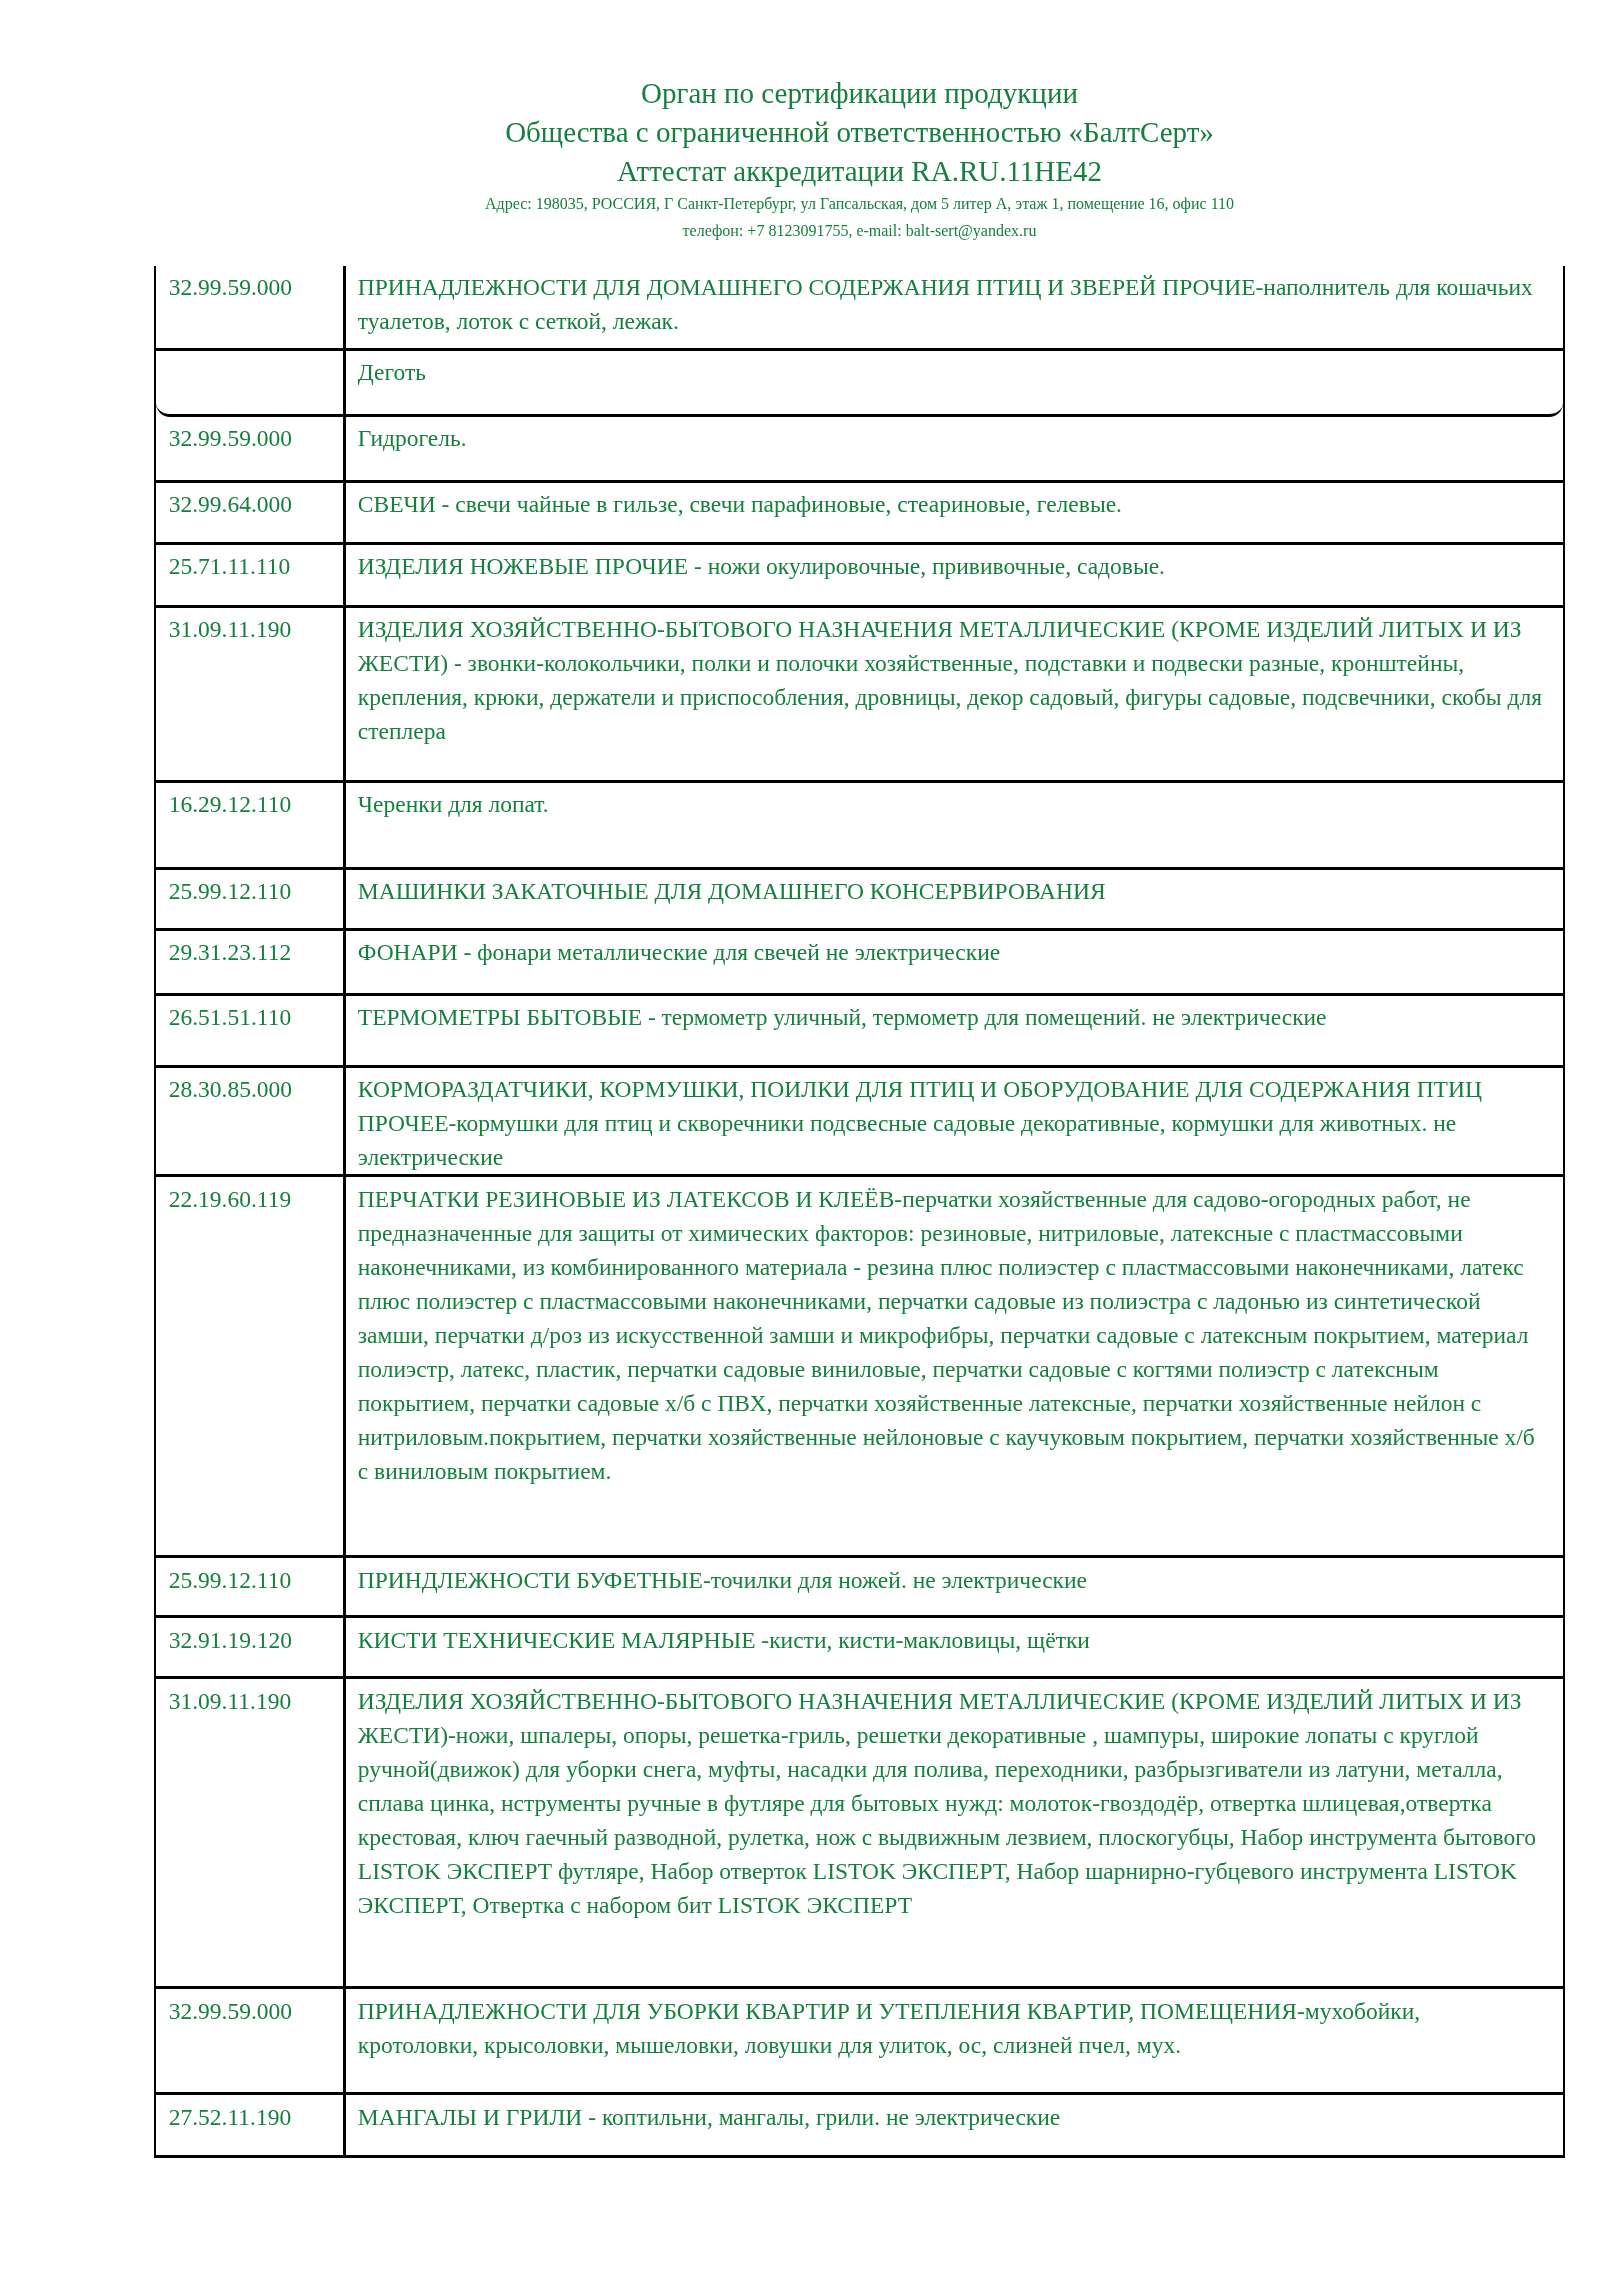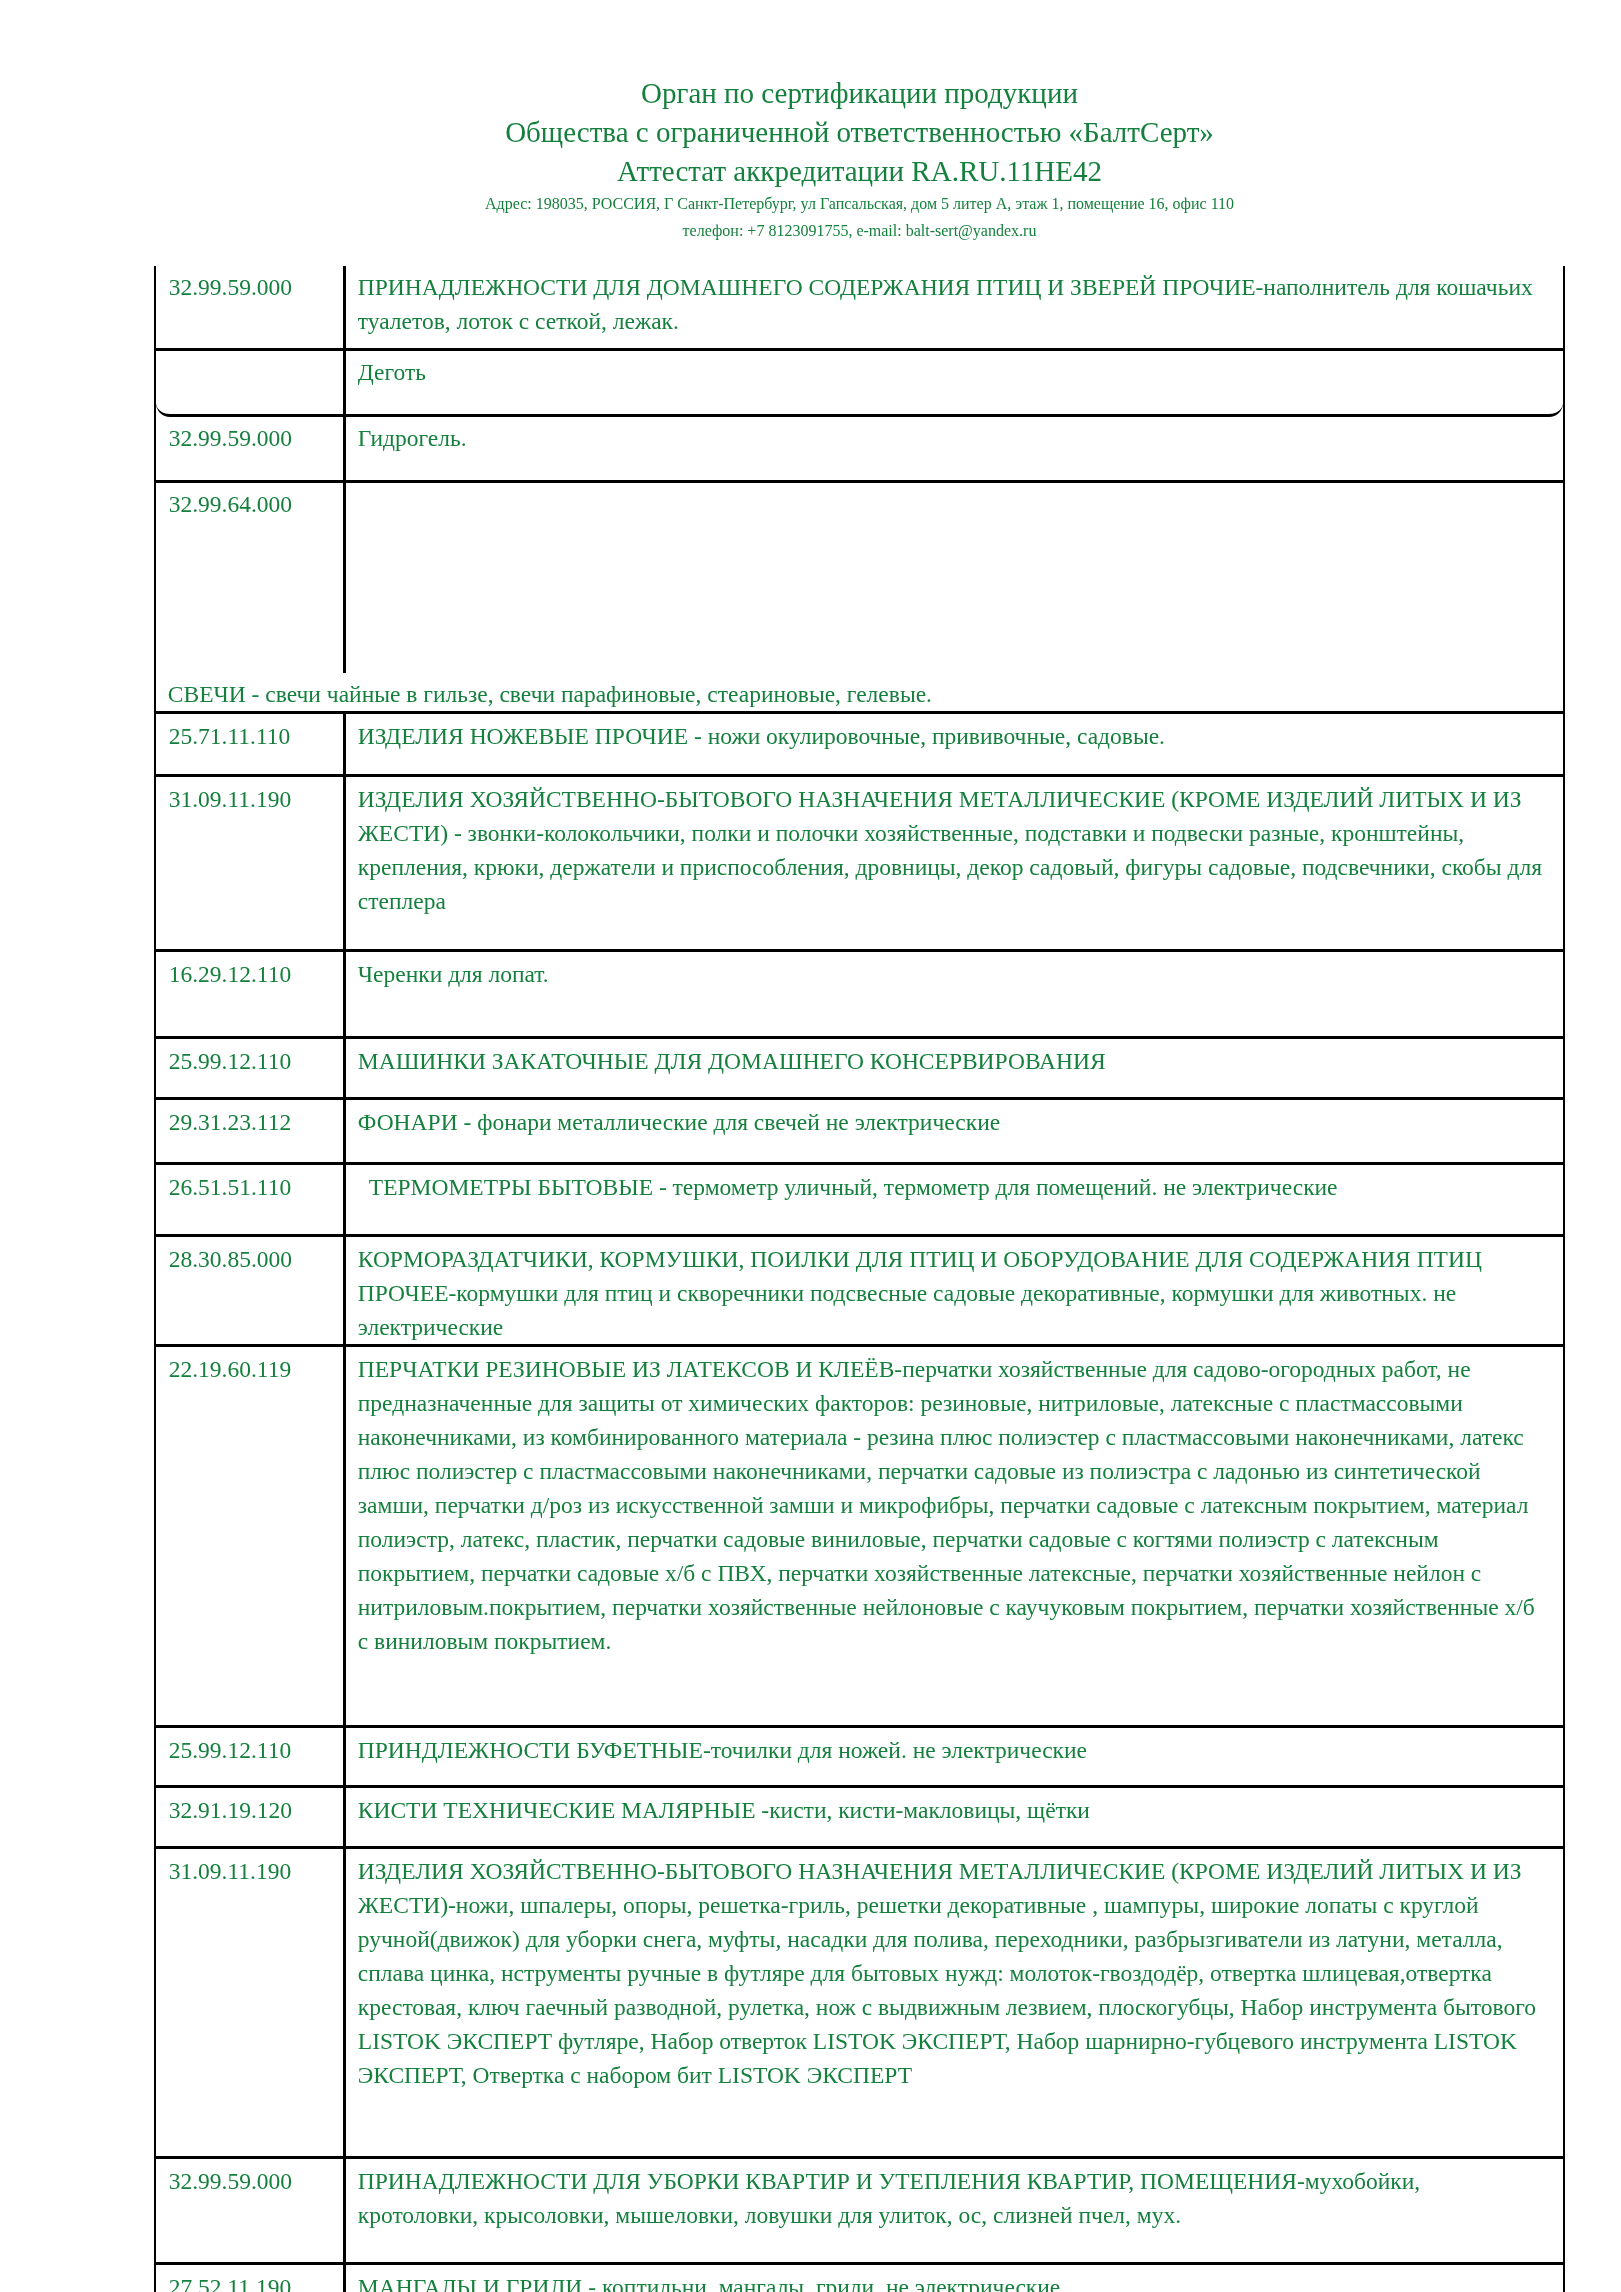--- a/index.html
+++ b/index.html
@@ -56,27 +56,27 @@
     padding: 4.9px 5.9px 0 12.7px;
   }
   .cell-desc {
     flex: 1 1 auto;
     padding: 4.9px 17.6px 0 11.8px;
   }
   
   .row:nth-child(1)  { min-height: 82px; }
   .row:nth-child(2)  { min-height: 63px; border-radius: 14px; }
   .row:nth-child(3)  { min-height: 63px; }
-  .row:nth-child(4)  { min-height: 59px; flex-direction: column; }
+  .row:nth-child(4)  { min-height: 59px; }
   .row:nth-child(5)  { min-height: 60px; }
   .row:nth-child(6)  { min-height: 172px; }
   .row:nth-child(7)  { min-height: 84px; }
   .row:nth-child(8)  { min-height: 58px; }
   .row:nth-child(9)  { min-height: 62px; }
-  .row:nth-child(10) { min-height: 69px; gap: 11px; }
+  .row:nth-child(10) { min-height: 69px; }
   .row:nth-child(11) { min-height: 99px; }
   .row:nth-child(12) { min-height: 378px; }
   .row:nth-child(13) { min-height: 57px; }
   .row:nth-child(14) { min-height: 58px; }
   .row:nth-child(15) { min-height: 307px; }
   .row:nth-child(16) { min-height: 103px; }
   .row:nth-child(17) { min-height: 60px; }
 </style>
 </head>
 <body>

